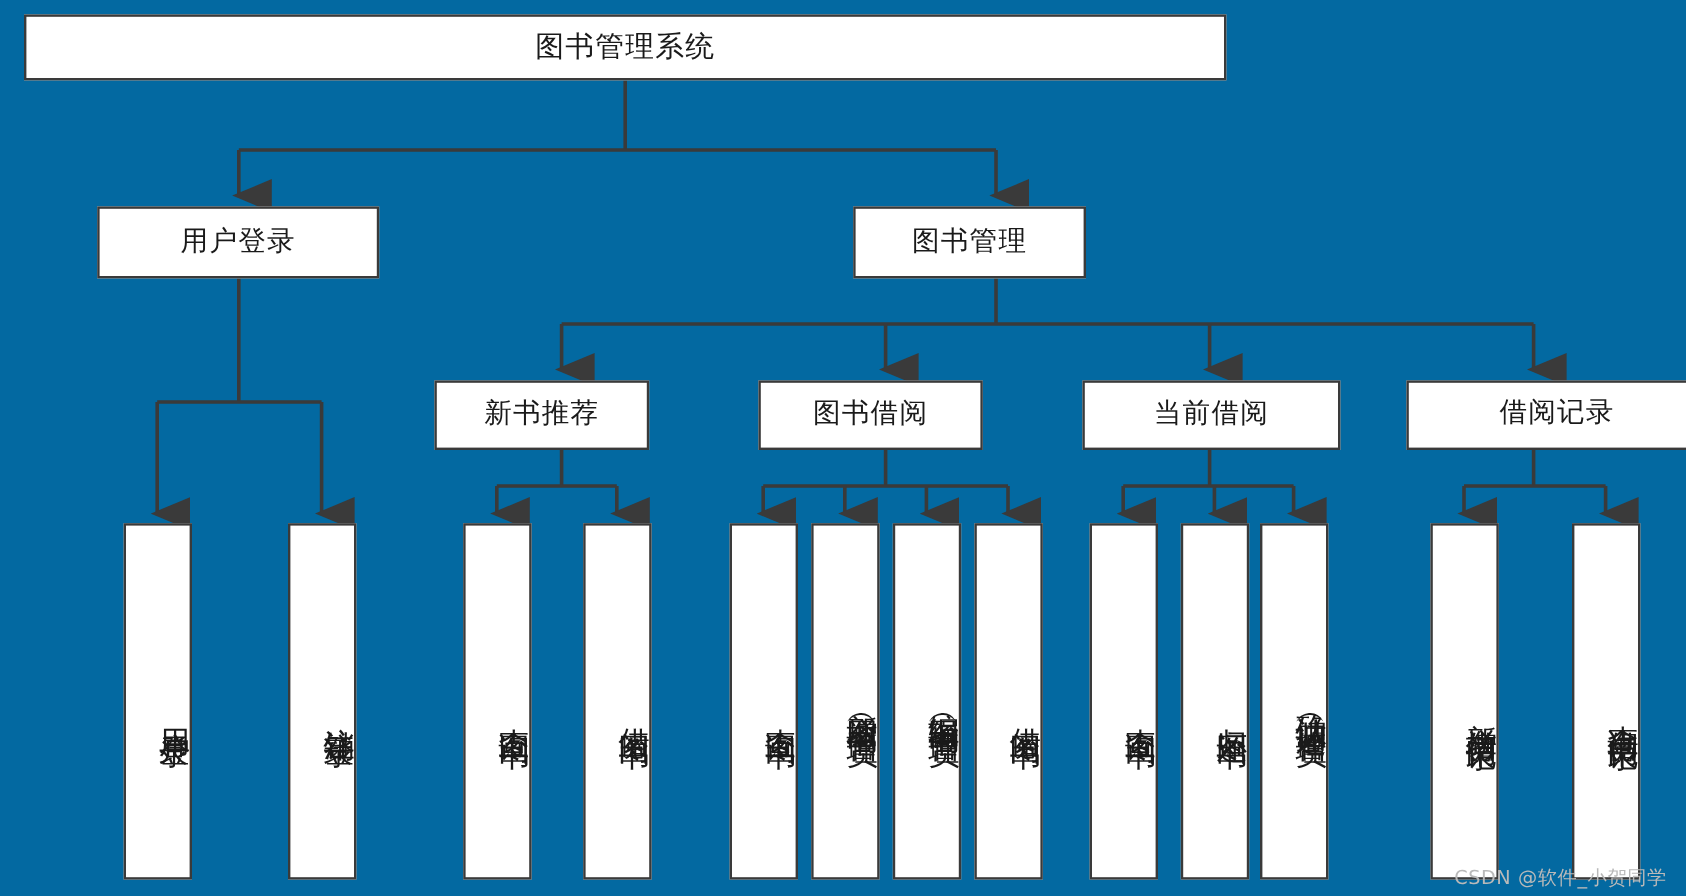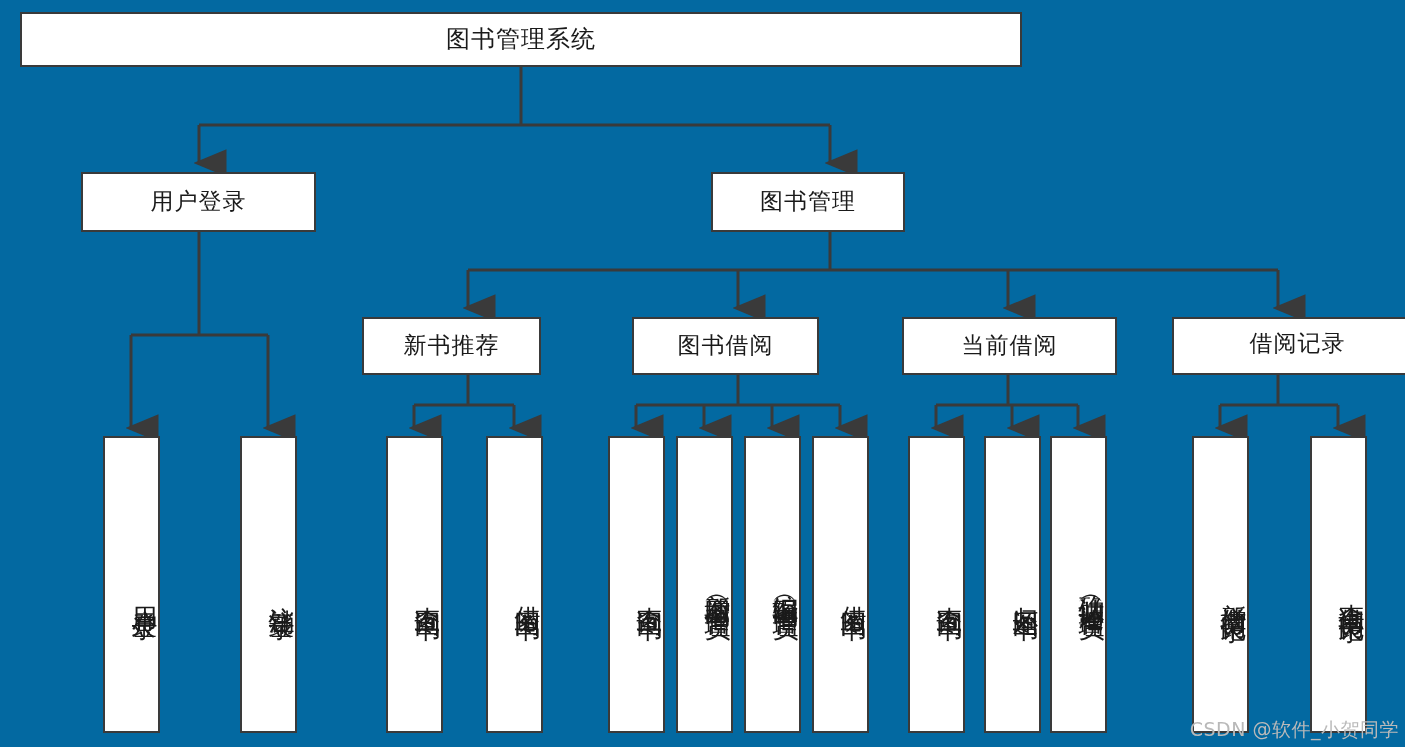--- a/index.html
+++ b/index.html
@@ -54,23 +54,23 @@
     padding-top: 14px;
     align-items: flex-start;
     justify-content: center;
     line-height: 1;
   }
   .node.leaf.tall {
     padding-top: 6px;
   }
   .watermark {
     position: absolute;
-    right: 6px;
+    right: 16px;
     bottom: 4px;
-    font-size: 19px;
+    font-size: 16px;
     color: #b9b9b9;
     letter-spacing: 0.5px;
     white-space: nowrap;
     text-align: center;
   }
 </style>
 </head>
 <body>
 
 <div id="canvas">

